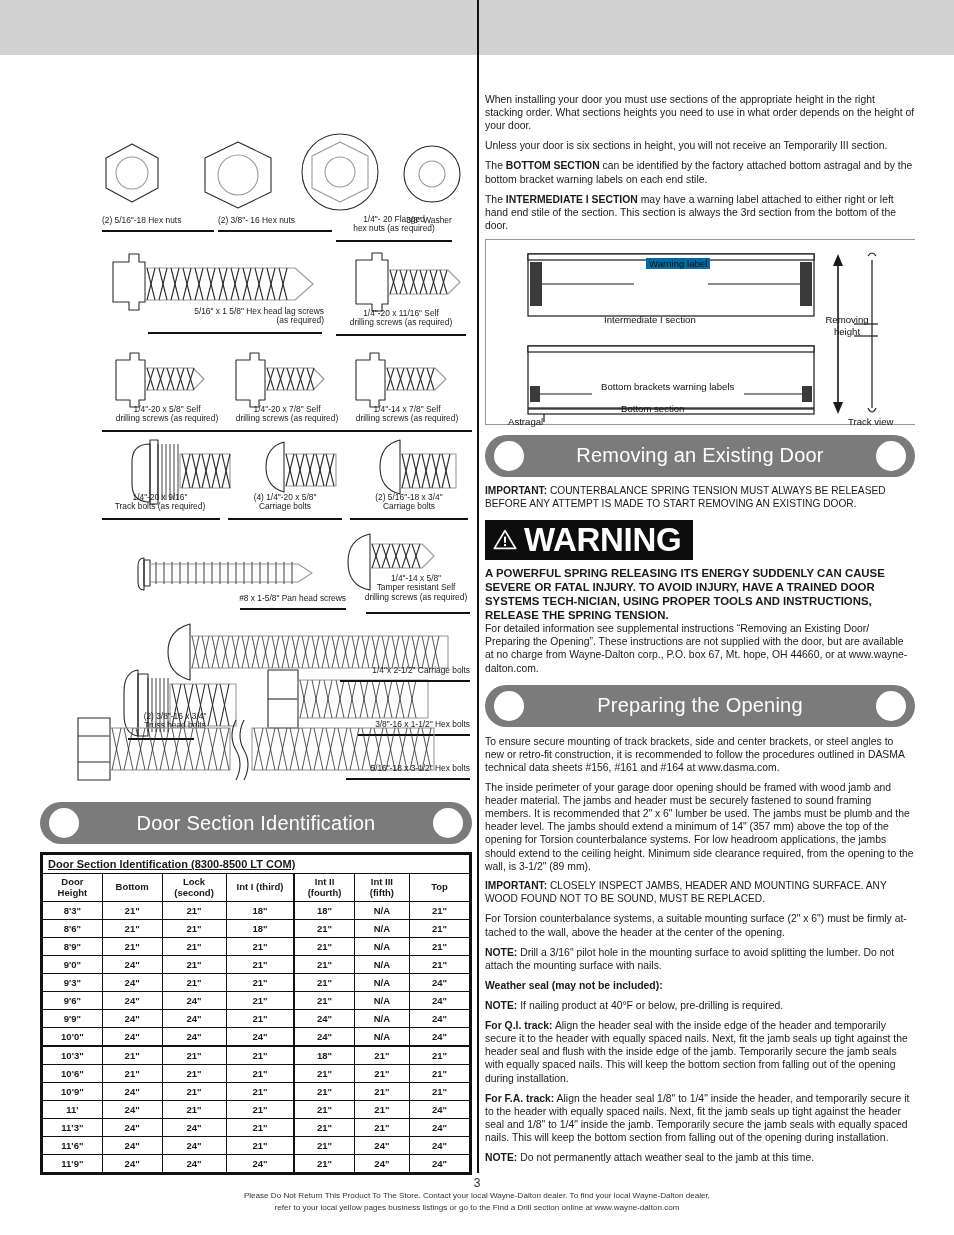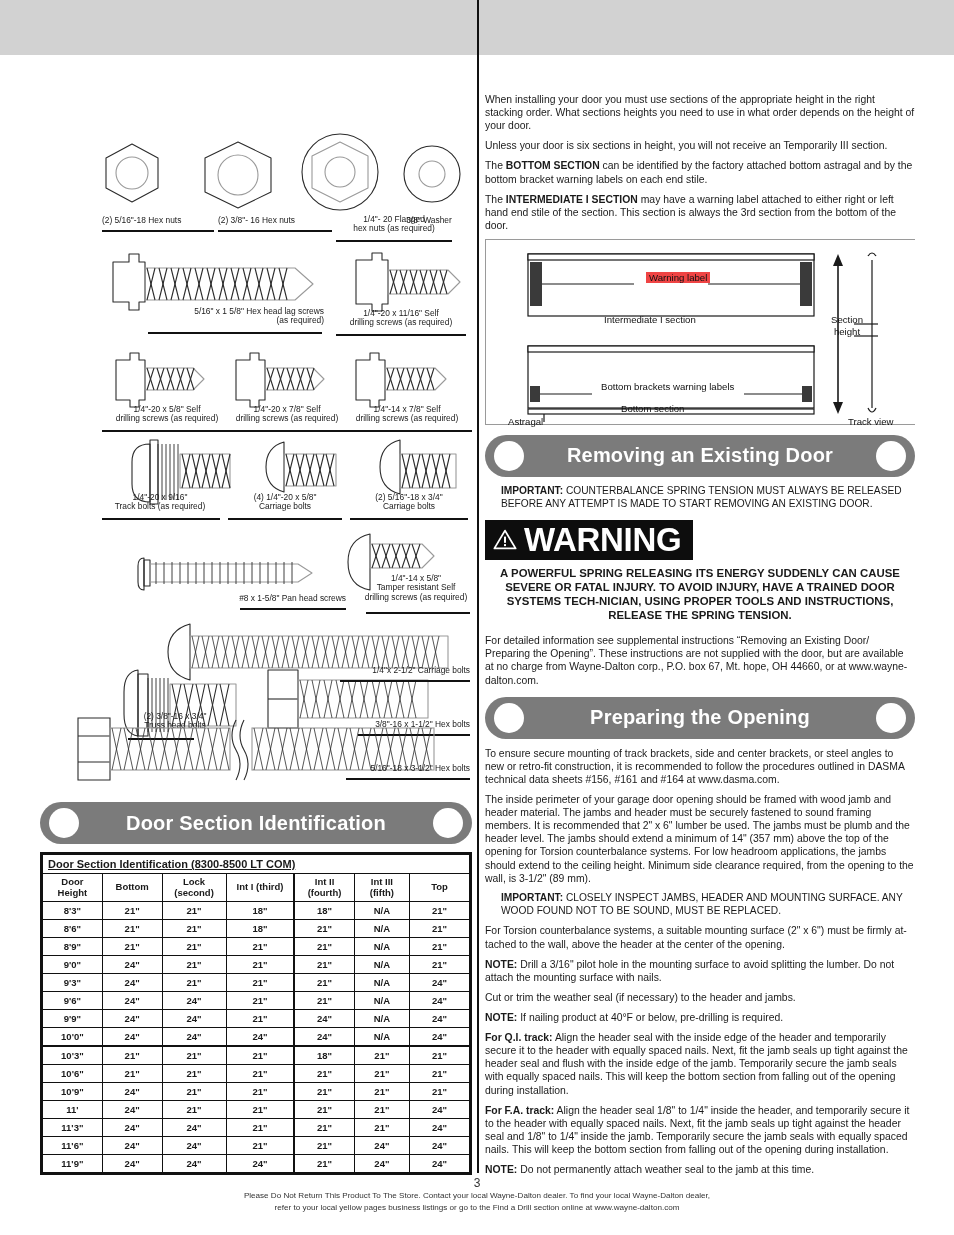--- a/index.html
+++ b/index.html
@@ -21,48 +21,48 @@
 
   
   .pill {
     position:relative; height:42px; background:#7b7b7b;
     border-radius:21px; display:flex; align-items:center; justify-content:center;
     margin: 10px 0 8px 0;
   }
   .pill .knob { position:absolute; width:30px; height:30px; border-radius:50%; background:#fff; top:6px; }
   .pill .knob.l { left:9px; }
   .pill .knob.r { right:9px; }
-  .pill .ptitle { color:#fff; font-size:20px; font-weight:bold; letter-spacing:.2px; }
+  .pill .ptitle { color:#fff; font-size:20px; font-weight:normal; letter-spacing:.2px; }
 
   
   table.dt { border-collapse:collapse; width:100%; font-size:9.5px; }
   table.dt td, table.dt th { border:1px solid #111; text-align:center; padding:3px 1px; font-weight:bold; }
   .tbl-outer { border:2px solid #111; }
   .cap-row td { text-align:left !important; padding:3px 5px !important; font-size:11px; border:none; border-bottom:1.5px solid #111;text-decoration:underline; }
   .hdr-row td { font-size:9.5px; line-height:1.12; padding:3px 1px; }
   .thickright { border-right:2px solid #111 !important; }
   .thickbottom td { border-bottom:2px solid #111 !important; }
 
   table.controw { border-collapse:collapse; width:100%; font-size:9.5px; border:2px solid #111; }
   table.controw td { border:1px solid #111; text-align:center; font-weight:bold; padding:4px 0; }
 
   
   p.body { font-size:10.4px; line-height:1.26; margin:0 0 7px 0; text-align:left; }
   p.body b { font-weight:bold; }
-  p.caps { font-size:10.2px; line-height:1.26; margin:0 0 7px 16px; }
+  p.caps { font-size:10.2px; line-height:1.26; margin:0 0 7px 0; }
   .lead { font-weight:bold; }
 
   
   .warnbox {
     background:#0d0d0d; color:#fff; display:inline-flex; align-items:center;
     gap:7px; padding:3px 12px 4px 8px; margin:2px 0 6px 0;
   }
   .warnbox .wtxt { font-size:33px; font-weight:bold; letter-spacing:-.3px; line-height:1; }
   .tri { width:24px; height:21px; display:block; }
-  .warn-para { font-size:11.4px; font-weight:bold; line-height:1.24; margin:0 0 12px 0;text-align:center; }
+  .warn-para { font-size:11.4px; font-weight:bold; line-height:1.24; margin:0 0 0 0; }
 
   
   .hw { position:relative; width:432px; height:690px; }
   .cap { position:absolute; font-size:8.4px; line-height:1.12; color:#1a1a1a; }
   .cap .u { display:block; }
   .uline { position:absolute; background:#111; height:1.6px; }
 
   
   .secbox { border:1px solid #9a9a9a; border-right:none; padding:6px 0 4px 0; margin:4px 0 2px 0; position:relative; height:186px; }
   .dlabel { position:absolute; font-size:9.6px; color:#111; }
@@ -528,26 +528,26 @@
         <path d="M382,10 q4,-6 8,0"></path>
         <path d="M382,162 q4,8 8,0"></path>
 
         <line x1="352" y1="16" x2="352" y2="160" stroke-width="1.6"></line>
         <polygon points="347,20 357,20 352,8" fill="#1a1a1a" stroke="none"></polygon>
         <polygon points="347,156 357,156 352,168" fill="#1a1a1a" stroke="none"></polygon>
         <line x1="368" y1="78" x2="392" y2="78"></line>
         <line x1="368" y1="90" x2="392" y2="90"></line>
       </g>
     </svg>
-    <div class="dlabel" style="left:160px; top:32px; background:#ef4444; padding:0 3px;">Warning label</div>
+    <div class="dlabel" style="left:160px; top:18px; background:#0369a1; padding:0 3px;">Warning label</div>
     <div class="dlabel" style="left:118px; top:74px;">Intermediate I section</div>
     <div class="dlabel" style="left:112px; top:141px; background:#fff; padding:0 3px;">Bottom brackets warning labels</div>
     <div class="dlabel" style="left:135px; top:163px;">Bottom section</div>
     <div class="dlabel" style="left:22px;  top:176px;">Astragal</div>
-    <div class="dlabel" style="left:338px; top:74px;  text-align:center; width:46px;">Section</div>
+    <div class="dlabel" style="left:338px; top:74px;  text-align:center; width:46px;">Removing</div>
     <div class="dlabel" style="left:338px; top:86px;  text-align:center; width:46px;">height</div>
     <div class="dlabel" style="left:362px; top:176px;">Track view</div>
   </div>
 
   
   <div class="pill">
     <span class="knob l"></span>
     <span class="ptitle">Removing an Existing Door</span>
     <span class="knob r"></span>
   </div>
@@ -574,21 +574,21 @@
     <span class="ptitle">Preparing the Opening</span>
     <span class="knob r"></span>
   </div>
 
   <div id="prep-blocks">
       <p class="body"><span>To ensure secure mounting of track brackets, side and center brackets, or steel angles to new or retro-fit construction, it is recommended to follow the procedures outlined in DASMA technical data sheets #156, #161 and #164 at www.dasma.com.</span></p>
       <p class="body"><span>The inside perimeter of your garage door opening should be framed with wood jamb and header material. The jambs and header must be securely fastened to sound framing members. It is recommended that 2" x 6" lumber be used. The jambs must be plumb and the header level. The jambs should extend a minimum of 14" (357 mm) above the top of the opening for Torsion counterbalance systems. For low headroom applications, the jambs should extend to the ceiling height. Minimum side clearance required, from the opening to the wall, is 3-1/2" (89 mm).</span></p>
       <p class="caps"><b class="lead">IMPORTANT:</b><span> CLOSELY INSPECT JAMBS, HEADER AND MOUNTING SURFACE. ANY WOOD FOUND NOT TO BE SOUND, MUST BE REPLACED.</span></p>
       <p class="body"><span>For Torsion counterbalance systems, a suitable mounting surface (2" x 6") must be firmly at-tached to the wall, above the header at the center of the opening.</span></p>
       <p class="body"><b class="lead">NOTE:</b><span> Drill a 3/16" pilot hole in the mounting surface to avoid splitting the lumber. Do not attach the mounting surface with nails.</span></p>
-      <p class="body"><span>Cut or trim the weather seal (if necessary) to the header and jambs.</span></p>
+      <p class="body"><b class="lead">Weather seal (may not be included):</b></p>
       <p class="body"><b class="lead">NOTE:</b><span> If nailing product at 40°F or below, pre-drilling is required.</span></p>
       <p class="body"><b class="lead">For Q.I. track:</b><span> Align the header seal with the inside edge of the header and temporarily secure it to the header with equally spaced nails. Next, fit the jamb seals up tight against the header seal and flush with the inside edge of the jamb. Temporarily secure the jamb seals with equally spaced nails. This will keep the bottom section from falling out of the opening during installation.</span></p>
       <p class="body"><b class="lead">For F.A. track:</b><span> Align the header seal 1/8" to 1/4" inside the header, and temporarily secure it to the header with equally spaced nails. Next, fit the jamb seals up tight against the header seal and 1/8" to 1/4" inside the jamb. Temporarily secure the jamb seals with equally spaced nails. This will keep the bottom section from falling out of the opening during installation.</span></p>
       <p class="body"><b class="lead">NOTE:</b><span> Do not permanently attach weather seal to the jamb at this time.</span></p>
     </div>
 </div>
 
 <div class="footer">
   <div class="pgnum">3</div>
   <div class="fline">Please Do Not Return This Product To The Store. Contact your local Wayne-Dalton dealer. To find your local Wayne-Dalton dealer,</div>

